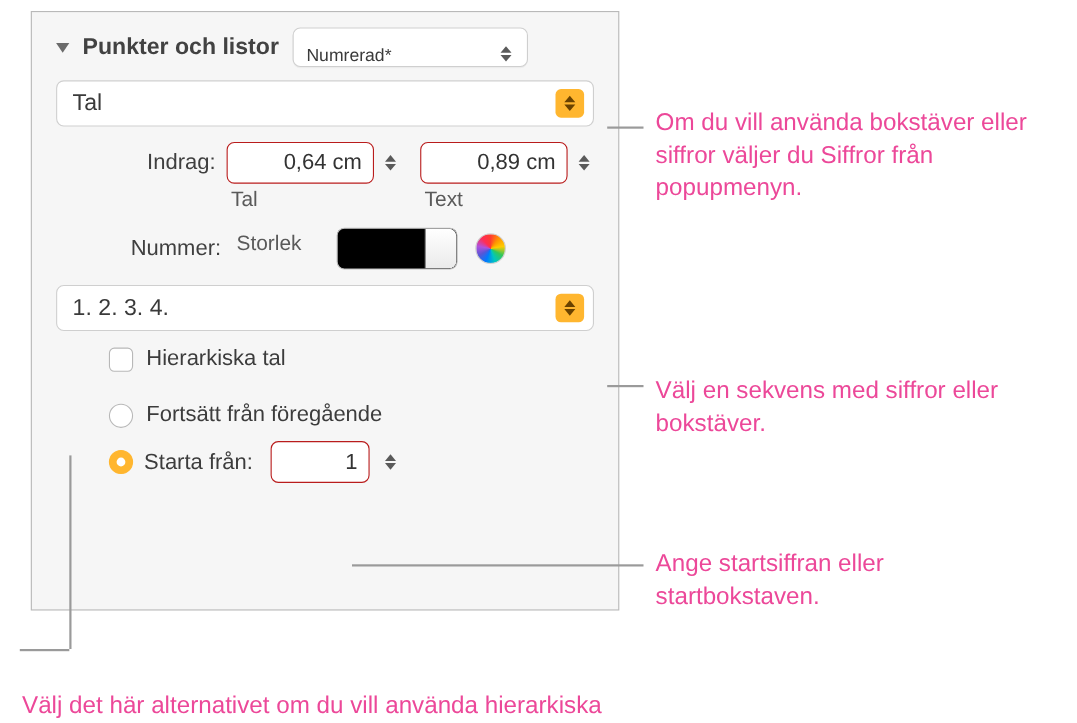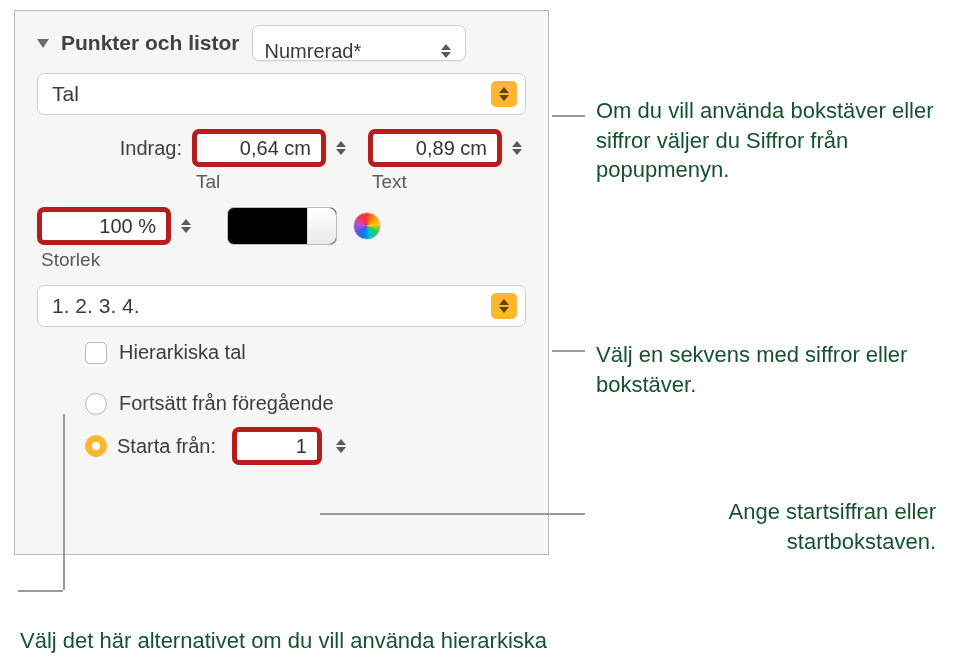--- a/index.html
+++ b/index.html
@@ -8,21 +8,21 @@
     font-family: -apple-system, "Helvetica Neue", Helvetica, Arial, sans-serif;
     font-size: 20px;
     color: #2b2b2b;
     background: #fff;
     width: 979px;
     height: 657px;
     position: relative;
   }
   .panel {
     position: absolute;
-    left: 14px;
+    left: 28px;
     top: 10px;
     width: 535px;
     height: 545px;
     border: 1px solid #b9b9b9;
     background: #f6f6f6;
     padding: 14px 22px 20px 22px;
   }
   .section-header {
     display: flex;
     align-items: center;
@@ -37,25 +37,24 @@
     display: inline-block;
   }
   .section-title { font-weight: 700; font-size: 21px; color: #424242; }
   .popup {
     flex: 1;
     height: 36px;
     background: #ffffff;
     border: 1px solid #cfcfcf;
     border-radius: 7px;
     display: flex;
-    align-items: center;
     padding: 16px 10px 0 12px;
     box-shadow: 0 1px 0 rgba(0,0,0,0.04);
     position: relative;
-    font-size: 20px;
+    font-size: 16px;
   }
   .popup .label { flex: 1; color: #3a3a3a; }
   .chev-cluster {
     width: 26px; height: 26px;
     background: #ffb62f;
     border-radius: 5px;
     display: flex; flex-direction: column;
     align-items: center; justify-content: center;
     gap: 2px;
     margin-left: 8px;
@@ -101,21 +100,21 @@
     padding-top: 8px;
     color: #3f3f3f;
     font-size: 20px;
   }
   .field-col { display: flex; flex-direction: column; align-items: flex-start; }
   .field-inline { display: flex; align-items: center; gap: 6px; }
   .number-field {
     height: 38px;
     width: 134px;
     background: #fff;
-    border: 5px solid #b91c1c;
+    border: 1px solid #b91c1c;
     border-radius: 7px;
     display: flex; align-items: center; justify-content: flex-end;
     padding: 0 10px;
     font-size: 20px;
     color: #333;
   }
   .sub-label {
     font-size: 19px;
     color: #5a5a5a;
     margin-top: 4px;
@@ -173,21 +172,21 @@
     width: 8px; height: 8px; border-radius: 50%;
     background: #fff;
   }
   .start-from-row { gap: 10px; margin-top: 12px; }
   .start-from-row .number-field.small { width: 90px; }
 
   
   .callout {
     position: absolute;
     font-size: 22px;
-    color: #14532d;
+    color: #ec4899;
     line-height: 1.35;
     max-width: 390px;
   }
   .lead {
     position: absolute;
     background: #9a9a9a;
     height: 2px;
   }
   .lead-v {
     position: absolute;
@@ -230,27 +229,22 @@
         <div class="number-field">
           <span>0,89 cm</span>
         </div>
         <span class="chev-plain"></span>
       </div>
       <div class="sub-label">Text</div>
     </div>
   </div>
 
   <div class="row">
+    <div class="row-label">Nummer:</div>
     <div class="field-col">
-      <div class="field-inline">
-        <div class="number-field">
-          <span>100 %</span>
-        </div>
-        <span class="chev-plain"></span>
-      </div>
       <div class="sub-label">Storlek</div>
     </div>
     <div class="field-inline" style="margin-left:8px; margin-top:0;">
       <div class="color-well"></div>
       <div class="color-picker-btn"></div>
     </div>
   </div>
 
   <div class="fullwidth-popup" style="margin-top:14px">
     <span class="label">1. 2. 3. 4.</span>
@@ -281,15 +275,15 @@
 <div class="lead" style="left:552px; top:115px; width:33px;"></div>
 <div class="lead" style="left:552px; top:350px; width:33px;"></div>
 <div class="lead" style="left:320px; top:513px; width:265px;"></div>
 <div class="lead-v" style="left:63px; top:414px; height:176px;"></div>
 <div class="lead" style="left:18px; top:590px; width:45px;"></div>
 
 <div class="callout" style="left:596px; top:96px; width:370px;">Om du vill använda bokstäver eller siffror väljer du Siffror från popupmenyn.</div>
 
 <div class="callout" style="left:596px; top:340px; width:340px;">Välj en sekvens med siffror eller bokstäver.</div>
 
-<div class="callout" style="left:596px; top:497px; width:340px;text-align:right;">Ange startsiffran eller startbokstaven.</div>
+<div class="callout" style="left:596px; top:497px; width:340px;">Ange startsiffran eller startbokstaven.</div>
 
 <div class="callout" style="left:20px; top:626px; width:540px; max-width:540px;">Välj det här alternativet om du vill använda hierarkiska siffror för varje indragsnivå.</div>
 
 </body></html>

